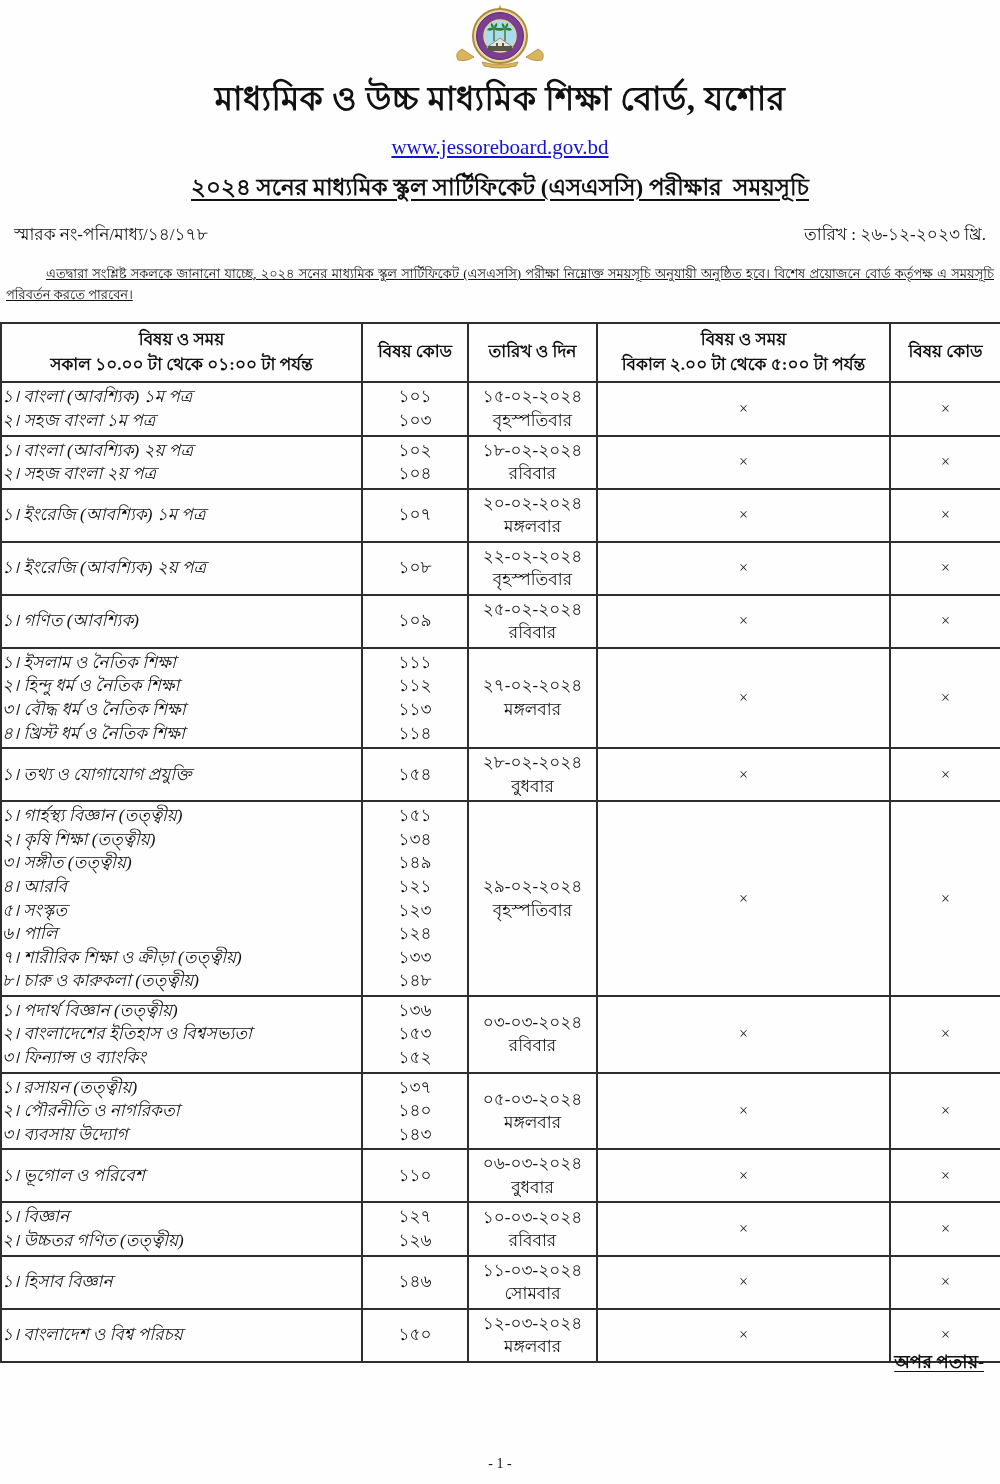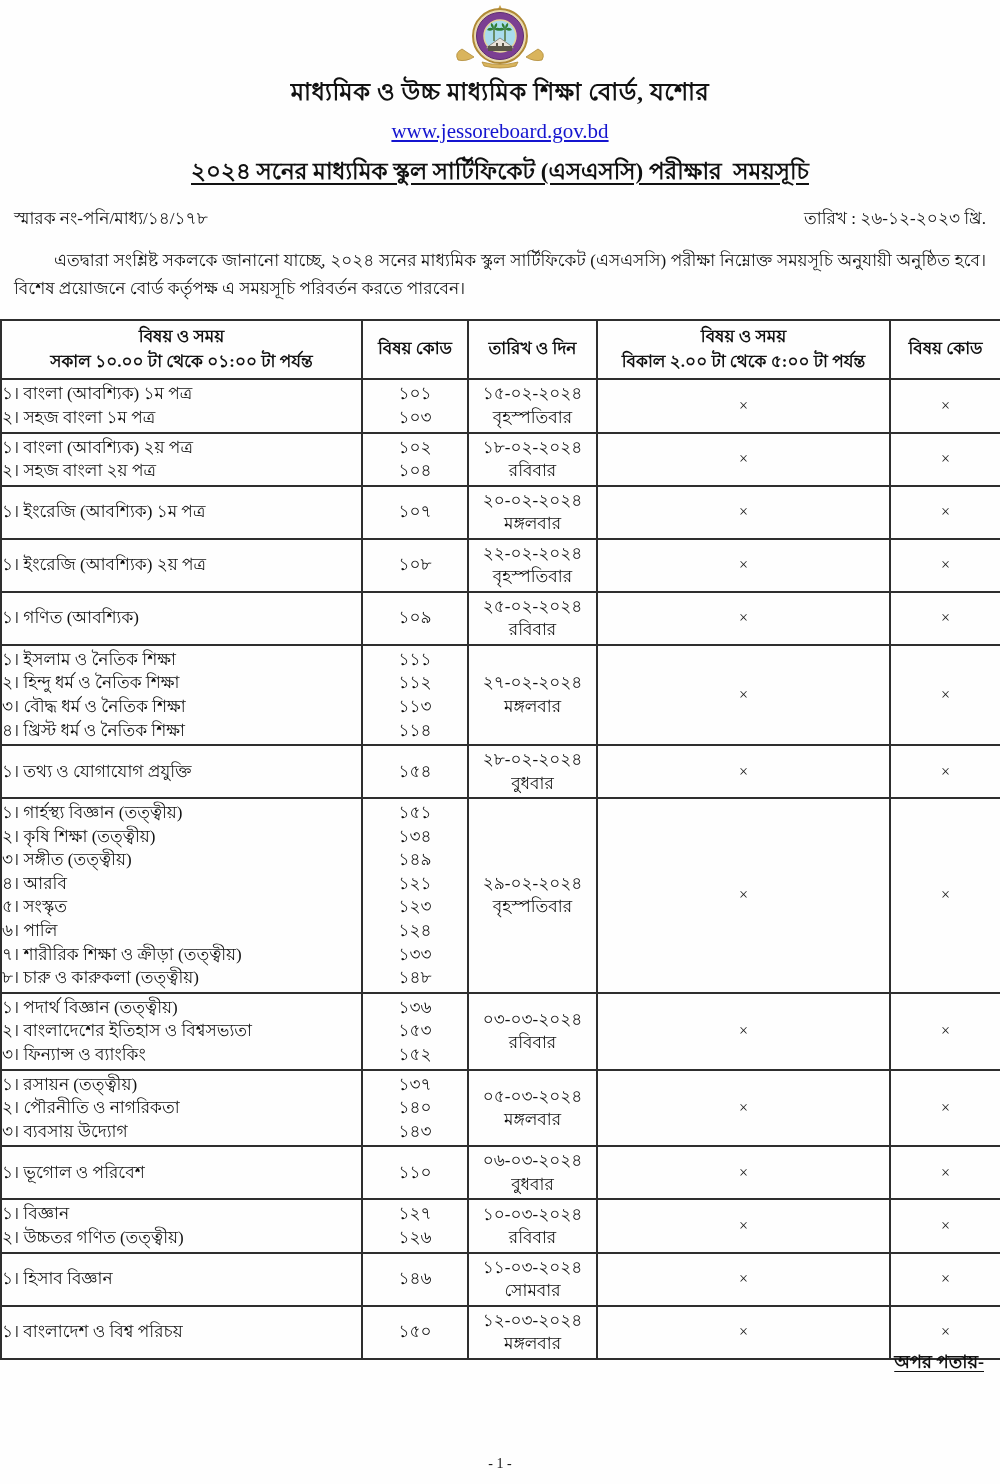--- a/index.html
+++ b/index.html
@@ -10,21 +10,21 @@
     background:#fefefe;
     color:#111;
     font-family:"Liberation Serif","DejaVu Serif",serif;
     overflow:hidden;
     border-bottom:2px solid #9a9a98;
   }
   
   .header{ text-align:center; padding-top:5px; }
   .logo{ display:block; margin:0 auto; width:96px; height:64px; }
   .board-name{
-    font-size:24px; font-weight:bold; letter-spacing:0.5px;
+    font-size:33px; font-weight:bold; letter-spacing:0.5px;
     margin-top:4px;
   }
   .website{
     display:inline-block;
     margin-top:6px;
     font-size:21px; font-weight:normal;
     color:#1414cf; text-decoration:underline;
     font-family:"Liberation Serif",serif;
   }
   .doc-title{
@@ -36,23 +36,23 @@
   }
   
   .memo-line{
     display:flex; justify-content:space-between;
     padding:0 14px; margin-top:13px;
     font-size:17px;
     gap:20px;
   }
   
   .notice{
-    padding:0 14px; margin-top:14px;
-    font-size:17px; line-height:1.62;
-    text-align:justify; text-indent:40px;
+    padding:0 6px; margin-top:14px;
+    font-size:13px; line-height:1.62;
+    text-align:justify; text-indent:40px;text-decoration:underline;
   }
   
   table.schedule{
     width:970px; margin:17px auto 0 auto;
     border-collapse:collapse;
     table-layout:fixed;
     font-size:17px;
   }
   table.schedule td, table.schedule th{
     border:2px solid #2e2e2e;
@@ -62,21 +62,21 @@
   th.c-subject{width:355px;}
   th.c-code{width:100px;}
   th.c-date{width:123px;}
   th.c-pm{width:287px;}
   th.c-code2{width:105px;}
   table.schedule th{
     font-weight:bold; text-align:center; line-height:1.45;
     padding:4px 2px;
   }
   td.subjects{ text-align:left; padding-left:7px; }
-  td.subjects .subj-line{ line-height:23.6px; }
+  td.subjects .subj-line{ line-height:23.6px;font-style:italic; }
   td.codes{ text-align:center; }
   td.codes .code-line{ line-height:23.6px; }
   td.datecell{ text-align:center; line-height:23.5px; }
   td.xcell{ text-align:center; font-size:16px; color:#222; }
   tr.srow{ height:49px; }
   
   .next-page{
     position:absolute; right:16px; top:1348px;
     font-size:18px; font-weight:bold;
     text-decoration:underline; text-underline-offset:3px;

